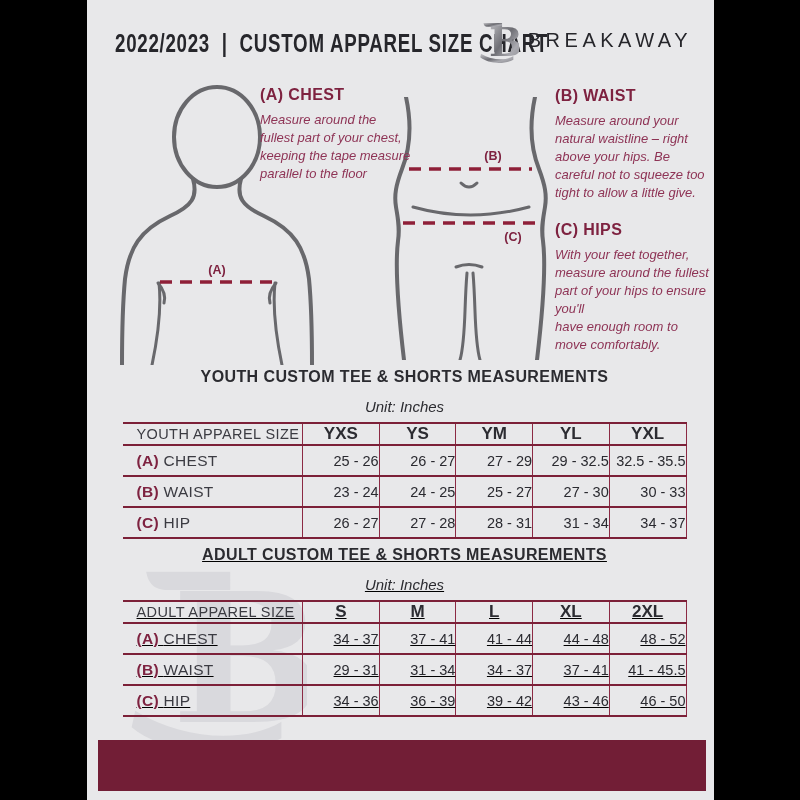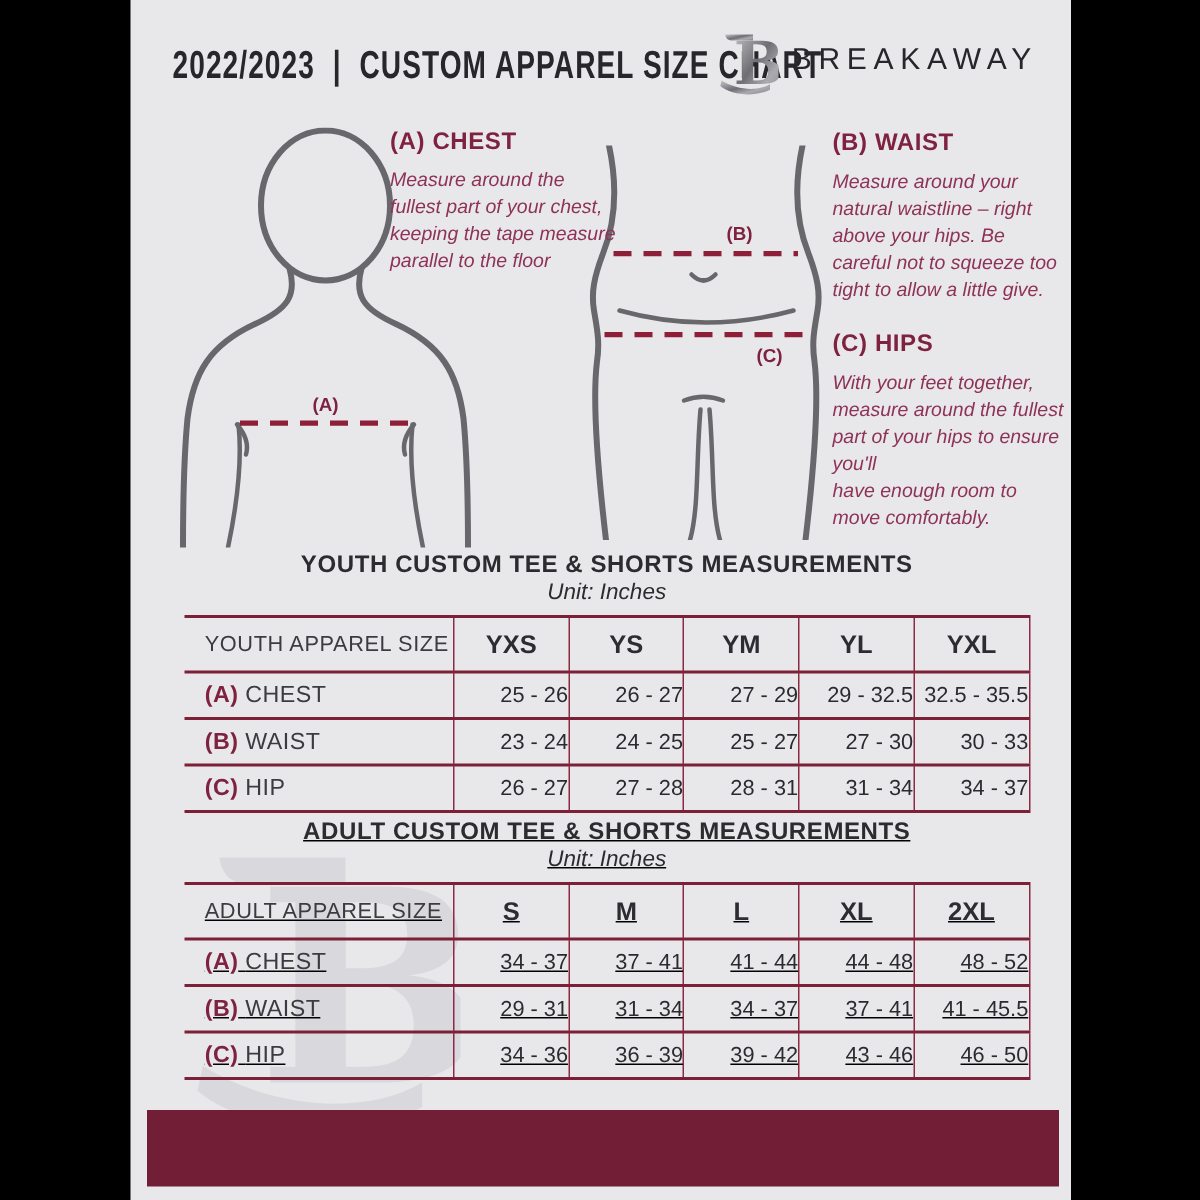--- a/index.html
+++ b/index.html
@@ -32,28 +32,28 @@
   .guide p { font-size:13px; font-style:italic; line-height:1.38; white-space:pre-line; }
   .guide-chest { left:173px; top:1px;  width:152px; }
   .guide-waist { left:468px; top:2px;  width:155px; }
   .guide-hips  { left:468px; top:136px; width:158px; }
 
   
   .tbl-block { position:absolute; left:4px; width:627px; text-align:center; z-index:1; }
   .tbl-youth { top:368px; }
   .tbl-adult { top:546px;text-decoration:underline; }
   .tbl-title { font-size:16px; font-weight:700; letter-spacing:0.4px; color:#2b2b30; }
-  .tbl-unit  { font-size:15px; font-style:italic; color:#2b2b30; margin-top:0; }
+  .tbl-unit  { font-size:15px; font-style:italic; color:#2b2b30; margin-top:12px; }
   table { width:564px; margin:7px auto 0 auto; border-collapse:collapse; table-layout:fixed;
           border-top:2px solid #7c2038; border-bottom:2px solid #7c2038; }
   col.c-label { width:180px; }
   thead tr { border-bottom:2px solid #7c2038; }
   tbody tr:not(:last-child) { border-bottom:2px solid #7c2038; }
   th, td { height:31px; vertical-align:middle; }
-  thead th { height:37px; }
+  thead th { height:22px; }
   th:not(:first-child), td:not(:first-child) { border-left:1.5px solid #8c2a44; }
   th:last-child, td:last-child { border-right:1.5px solid #8c2a44; }
   .label-col { text-align:left; padding-left:14px; }
   th.label-col { font-weight:400; font-size:14.5px; letter-spacing:0.4px; color:#3b3b42; }
   th.size-col { font-weight:700; font-size:17px; color:#2c2c32; }
   td.label-col { font-size:15.5px; color:#3b3b42; letter-spacing:0.3px; }
   td.label-col .rp { font-weight:700; color:#7e2240; }
   td.val { font-size:14.5px; color:#2a2a30; text-align:right; }
 
   

